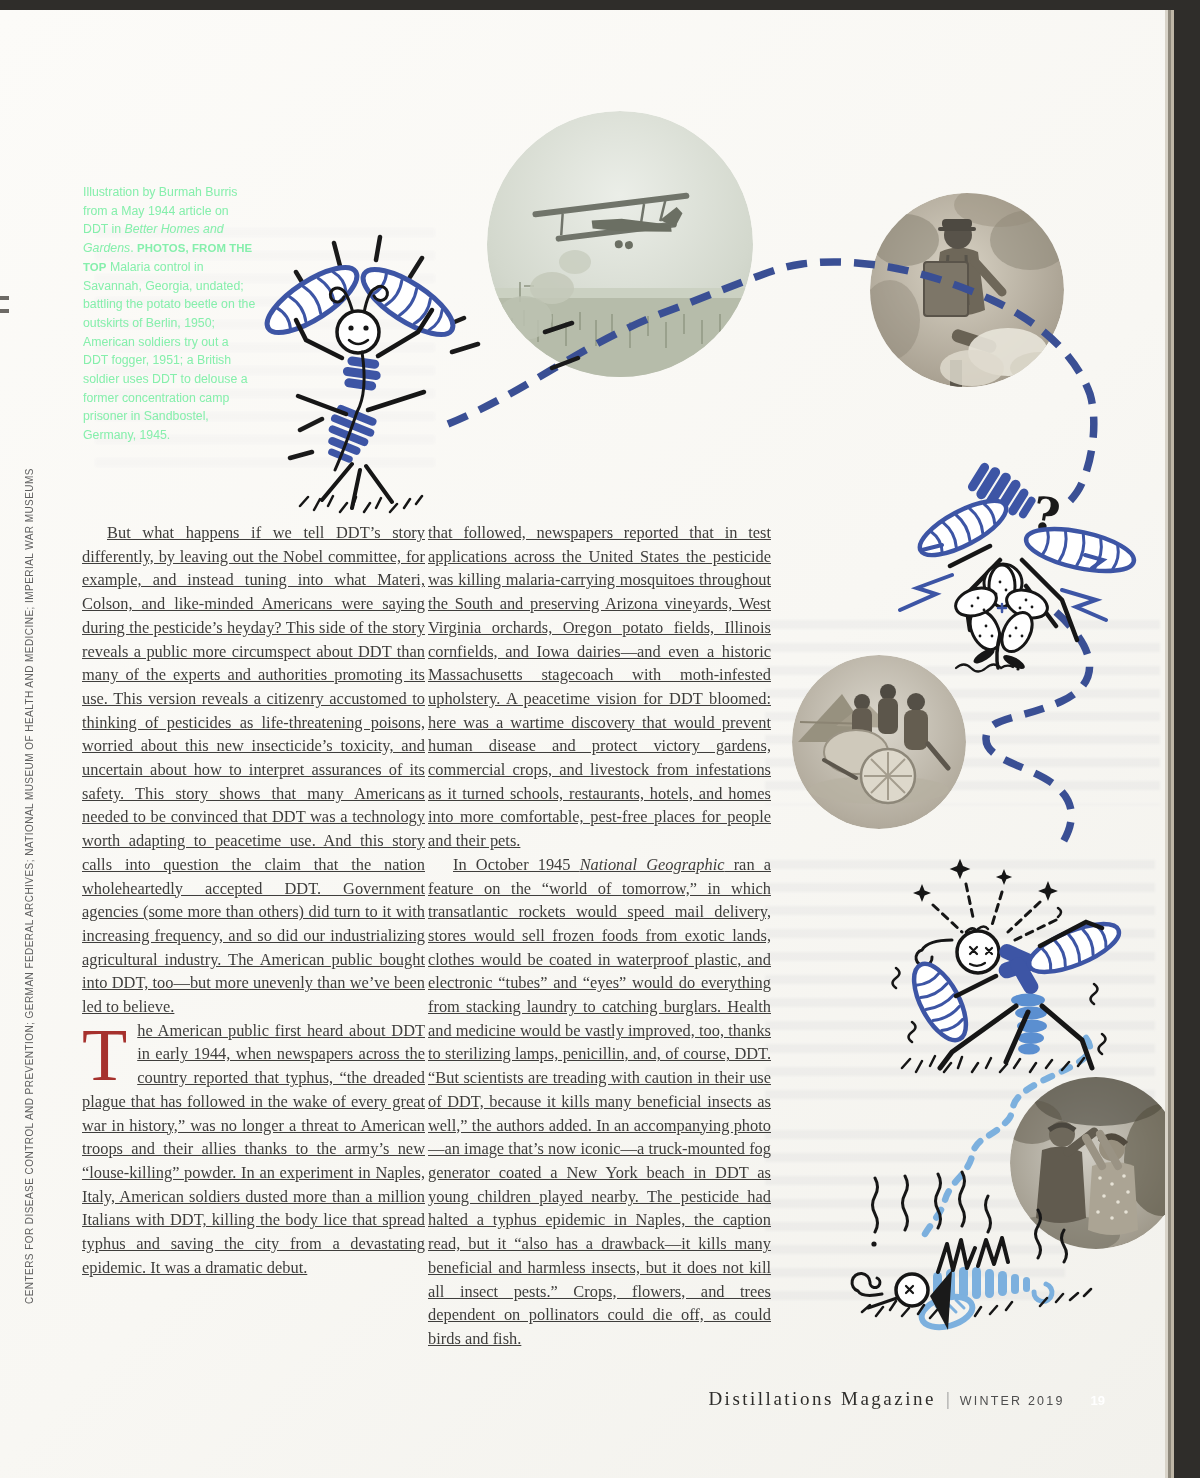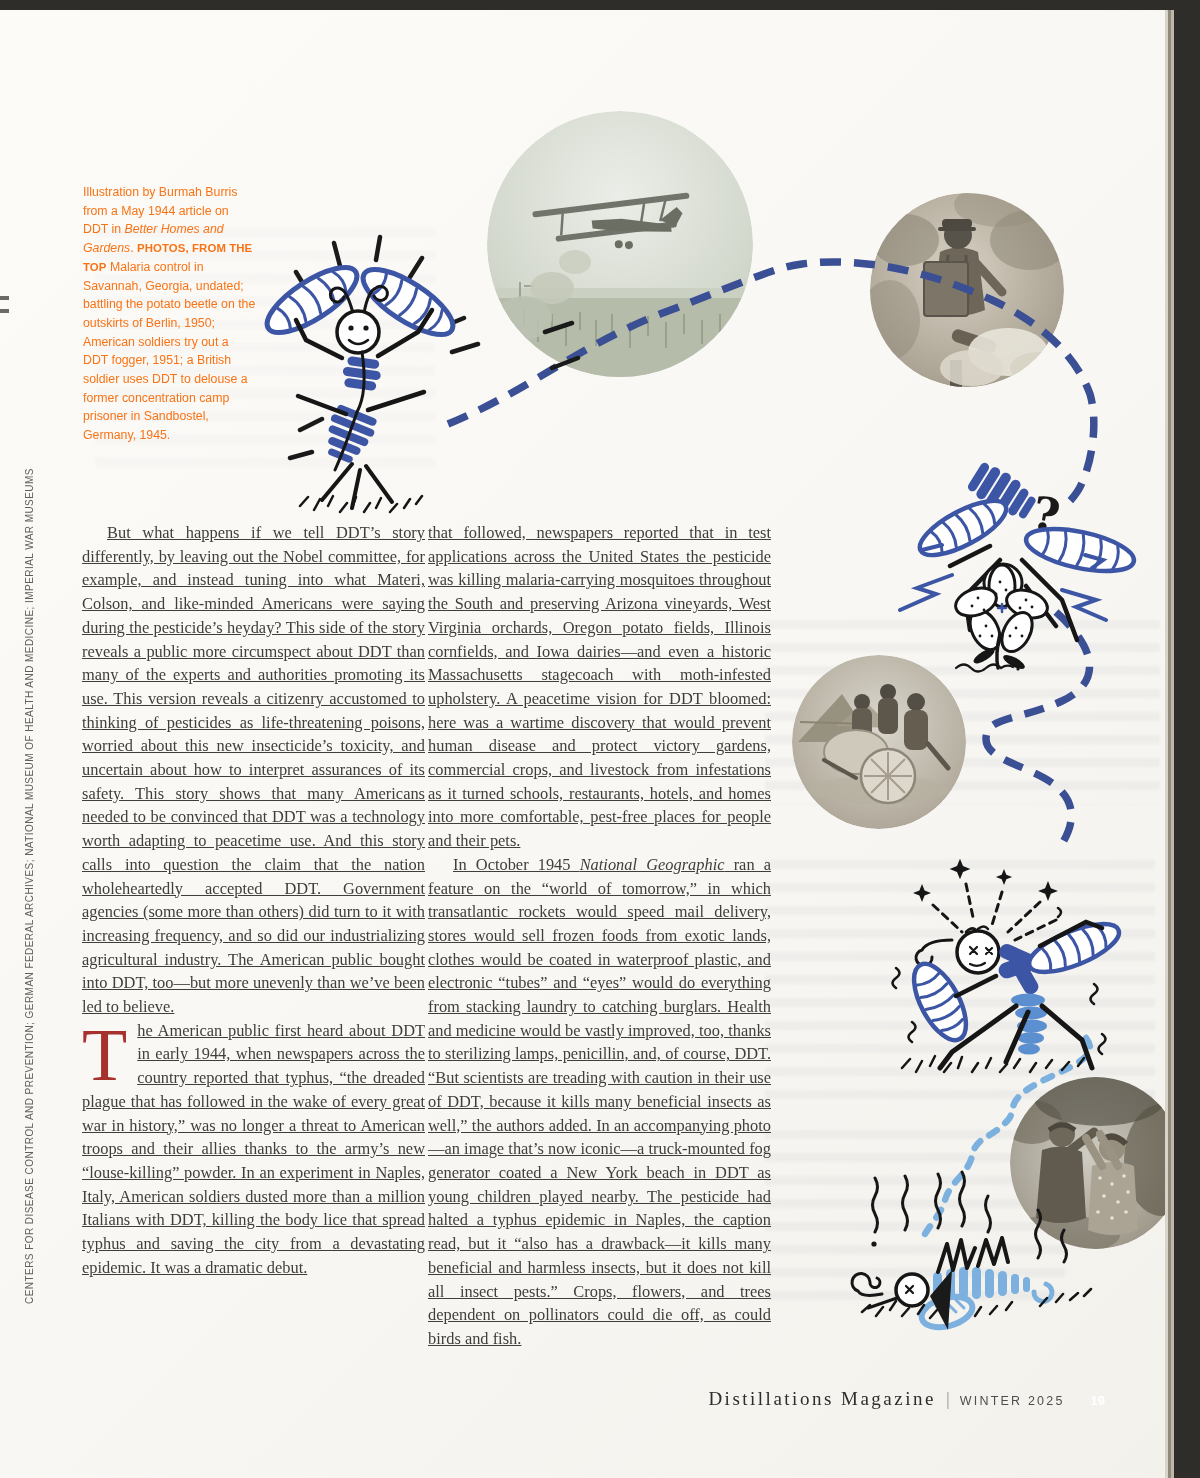--- a/index.html
+++ b/index.html
@@ -11,21 +11,21 @@
   .staple{position:absolute;left:0;width:9px;height:4px;background:#6d6a65;}
   .ghost{position:absolute;
          background:repeating-linear-gradient(180deg,rgba(110,120,145,.055) 0 9px,rgba(0,0,0,0) 9px 23px);
          filter:blur(1px);pointer-events:none;}
   .credit{position:absolute;left:24px;top:1304px;transform:rotate(-90deg);
           transform-origin:0 0;white-space:nowrap;
           font-family:"Liberation Sans",sans-serif;font-size:10px;
           letter-spacing:.45px;color:#5e5e5e;}
   .caption{position:absolute;left:83px;top:183px;width:173px;
            font-family:"Liberation Sans",sans-serif;font-size:12.3px;
-           line-height:18.7px;color:#f97316;}
+           line-height:18.7px;color:#86efac;}
   .caption i{font-style:italic;}
   .caption b{font-size:11.4px;letter-spacing:.1px;}
   .col{position:absolute;top:521px;width:343px;font-size:16.4px;
        line-height:23.7px;color:#3f3e3c;text-align:justify;hyphens:auto;text-decoration:underline;}
   #col1{left:82px;} #col2{left:428px;}
   .col p{margin:0;}
   .indent{text-indent:25px;}
   .dropcap{float:left;font-size:74px;line-height:58px;padding:7px 10px 0 0;
            color:#a6312d;}
   .footer{position:absolute;left:660px;top:1388px;width:445px;text-align:right;
@@ -355,14 +355,14 @@
   <p class="indent"><span>But what happens if we tell DDT’s story differently, by leaving out the Nobel committee, for example, and instead tuning into what Materi, Colson, and like-minded Americans were saying during the pesticide’s heyday? This side of the story reveals a public more circumspect about DDT than many of the experts and authorities promoting its use. This version reveals a citizenry accustomed to thinking of pesticides as life-threatening poisons, worried about this new insecticide’s toxicity, and uncertain about how to interpret assurances of its safety. This story shows that many Americans needed to be convinced that DDT was a technology worth adapting to peacetime use. And this story calls into question the claim that the nation wholeheartedly accepted DDT. Government agencies (some more than others) did turn to it with increasing frequency, and so did our industrializing agricultural industry. The American public bought into DDT, too—but more unevenly than we’ve been led to believe.</span></p>
   <p><span class="dropcap">T</span><span>he American public first heard about DDT in early 1944, when newspapers across the country reported that typhus, “the dreaded plague that has followed in the wake of every great war in history,” was no longer a threat to American troops and their allies thanks to the army’s new “louse-killing” powder. In an experiment in Naples, Italy, American soldiers dusted more than a million Italians with DDT, killing the body lice that spread typhus and saving the city from a devastating epidemic. It was a dramatic debut.</span></p>
 </div>
 
 <div class="col" id="col2">
   <p><span>that followed, newspapers reported that in test applications across the United States the pesticide was killing malaria-carrying mosquitoes throughout the South and preserving Arizona vineyards, West Virginia orchards, Oregon potato fields, Illinois cornfields, and Iowa dairies—and even a historic Massachusetts stagecoach with moth-infested upholstery. A peacetime vision for DDT bloomed: here was a wartime discovery that would prevent human disease and protect victory gardens, commercial crops, and livestock from infestations as it turned schools, restaurants, hotels, and homes into more comfortable, pest-free places for people and their pets.</span></p>
   <p class="indent"><span>In October 1945 </span><i>National Geographic</i><span> ran a feature on the “world of tomorrow,” in which transatlantic rockets would speed mail delivery, stores would sell frozen foods from exotic lands, clothes would be coated in waterproof plastic, and electronic “tubes” and “eyes” would do everything from stacking laundry to catching burglars. Health and medicine would be vastly improved, too, thanks to sterilizing lamps, penicillin, and, of course, DDT. “But scientists are treading with caution in their use of DDT, because it kills many beneficial insects as well,” the authors added. In an accompanying photo—an image that’s now iconic—a truck-mounted fog generator coated a New York beach in DDT as young children played nearby. The pesticide had halted a typhus epidemic in Naples, the caption read, but it “also has a drawback—it kills many beneficial and harmless insects, but it does not kill all insect pests.” Crops, flowers, and trees dependent on pollinators could die off, as could birds and fish.</span></p>
 </div>
 
 <div class="footer">
-  <span class="mag">Distillations Magazine</span><span class="sep">|</span><span class="issue">WINTER 2025</span><span class="pagenum">19</span>
+  <span class="mag">Distillations Magazine</span><span class="sep">|</span><span class="issue">WINTER 2019</span><span class="pagenum">19</span>
 </div>
 
 </body></html>

